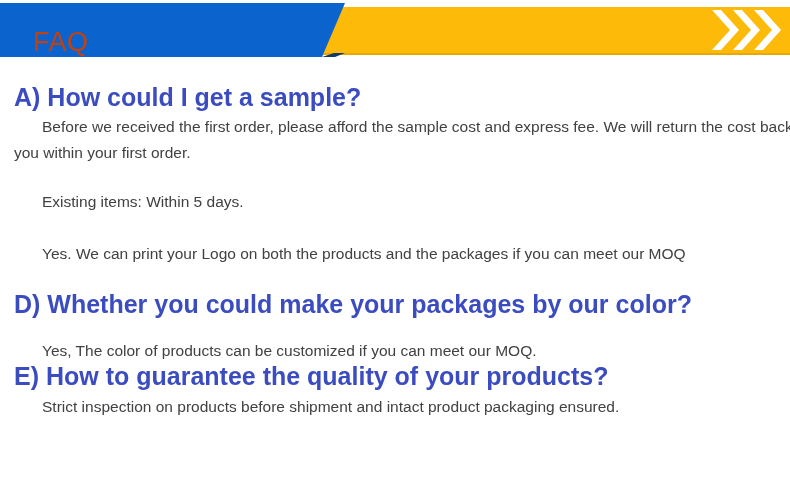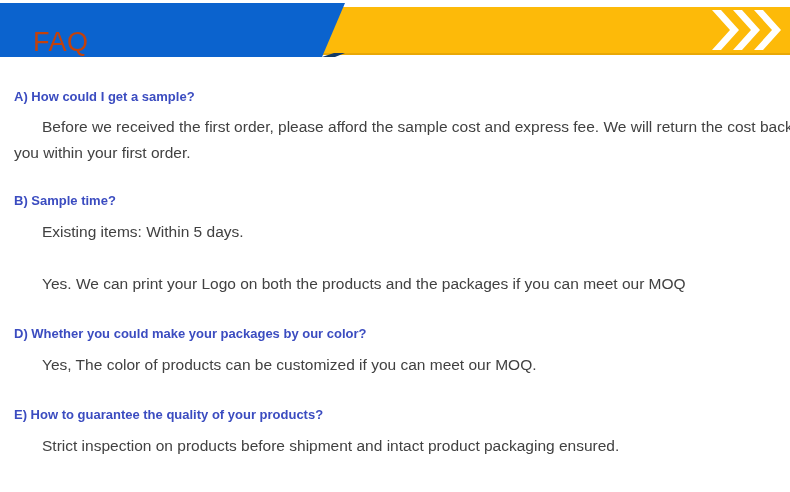--- a/index.html
+++ b/index.html
@@ -46,21 +46,21 @@
     position: relative;
     padding: 0 0 0 0;
     width: 790px;
   }
   .faq-item {
     padding: 0 0 0 14px;
   }
   .faq-question {
     color: #3b4cc0;
     font-weight: bold;
-    font-size: 13px;
+    font-size: 25px;
     line-height: 24px;
     white-space: nowrap;
     margin: 0;
   }
   .faq-answer {
     color: #414141;
     font-size: 15.5px;
     line-height: 26px;
     margin: 0;
     white-space: nowrap;
@@ -75,22 +75,22 @@
   }
 
   
   .item-a { margin-top: 21px; }
   .item-a .faq-answer { margin-top: 5px; }
   .item-b { margin-top: 23px; }
   .item-b .faq-answer { margin-top: 6px; }
   .item-c { margin-top: 26px; }
   .item-c .faq-answer { margin-top: 4px; }
   .item-d { margin-top: 25px; }
-  .item-d .faq-answer { margin-top: 6px; }
-  .item-e { margin-top: 25px; }
+  .item-d .faq-answer { margin-top: 22px; }
+  .item-e { }
   .item-e .faq-answer { margin-top: 6px; }
 </style>
 </head>
 <body>
 
 <div class="banner">
 
   <svg class="banner-svg" width="790" height="64" viewBox="0 0 790 64">
 
     <polygon points="340,7 790,7 790,53 316,53" fill="#fdba09"></polygon>
@@ -112,21 +112,20 @@
 </div>
 
 <div class="faq-body">
 
   <div class="faq-item item-a">
     <p class="faq-question">A) How could I get a sample?</p>
     <p class="faq-answer wrapped"><span class="indent"></span><span>Before we received the first order, please afford the sample cost and express fee. We will return the cost back to you within your first order.</span></p>
   </div>
 
   <div class="faq-item item-b">
-    <p class="faq-question">B) Sample time?</p>
     <p class="faq-answer"><span class="indent"></span><span>Existing items: Within 5 days.</span></p>
   </div>
 
   <div class="faq-item item-c">
     <p class="faq-answer"><span class="indent"></span><span>Yes. We can print your Logo on both the products and the packages if you can meet our MOQ</span></p>
   </div>
 
   <div class="faq-item item-d">
     <p class="faq-question">D) Whether you could make your packages by our color?</p>
     <p class="faq-answer"><span class="indent"></span><span>Yes, The color of products can be customized if you can meet our MOQ.</span></p>

